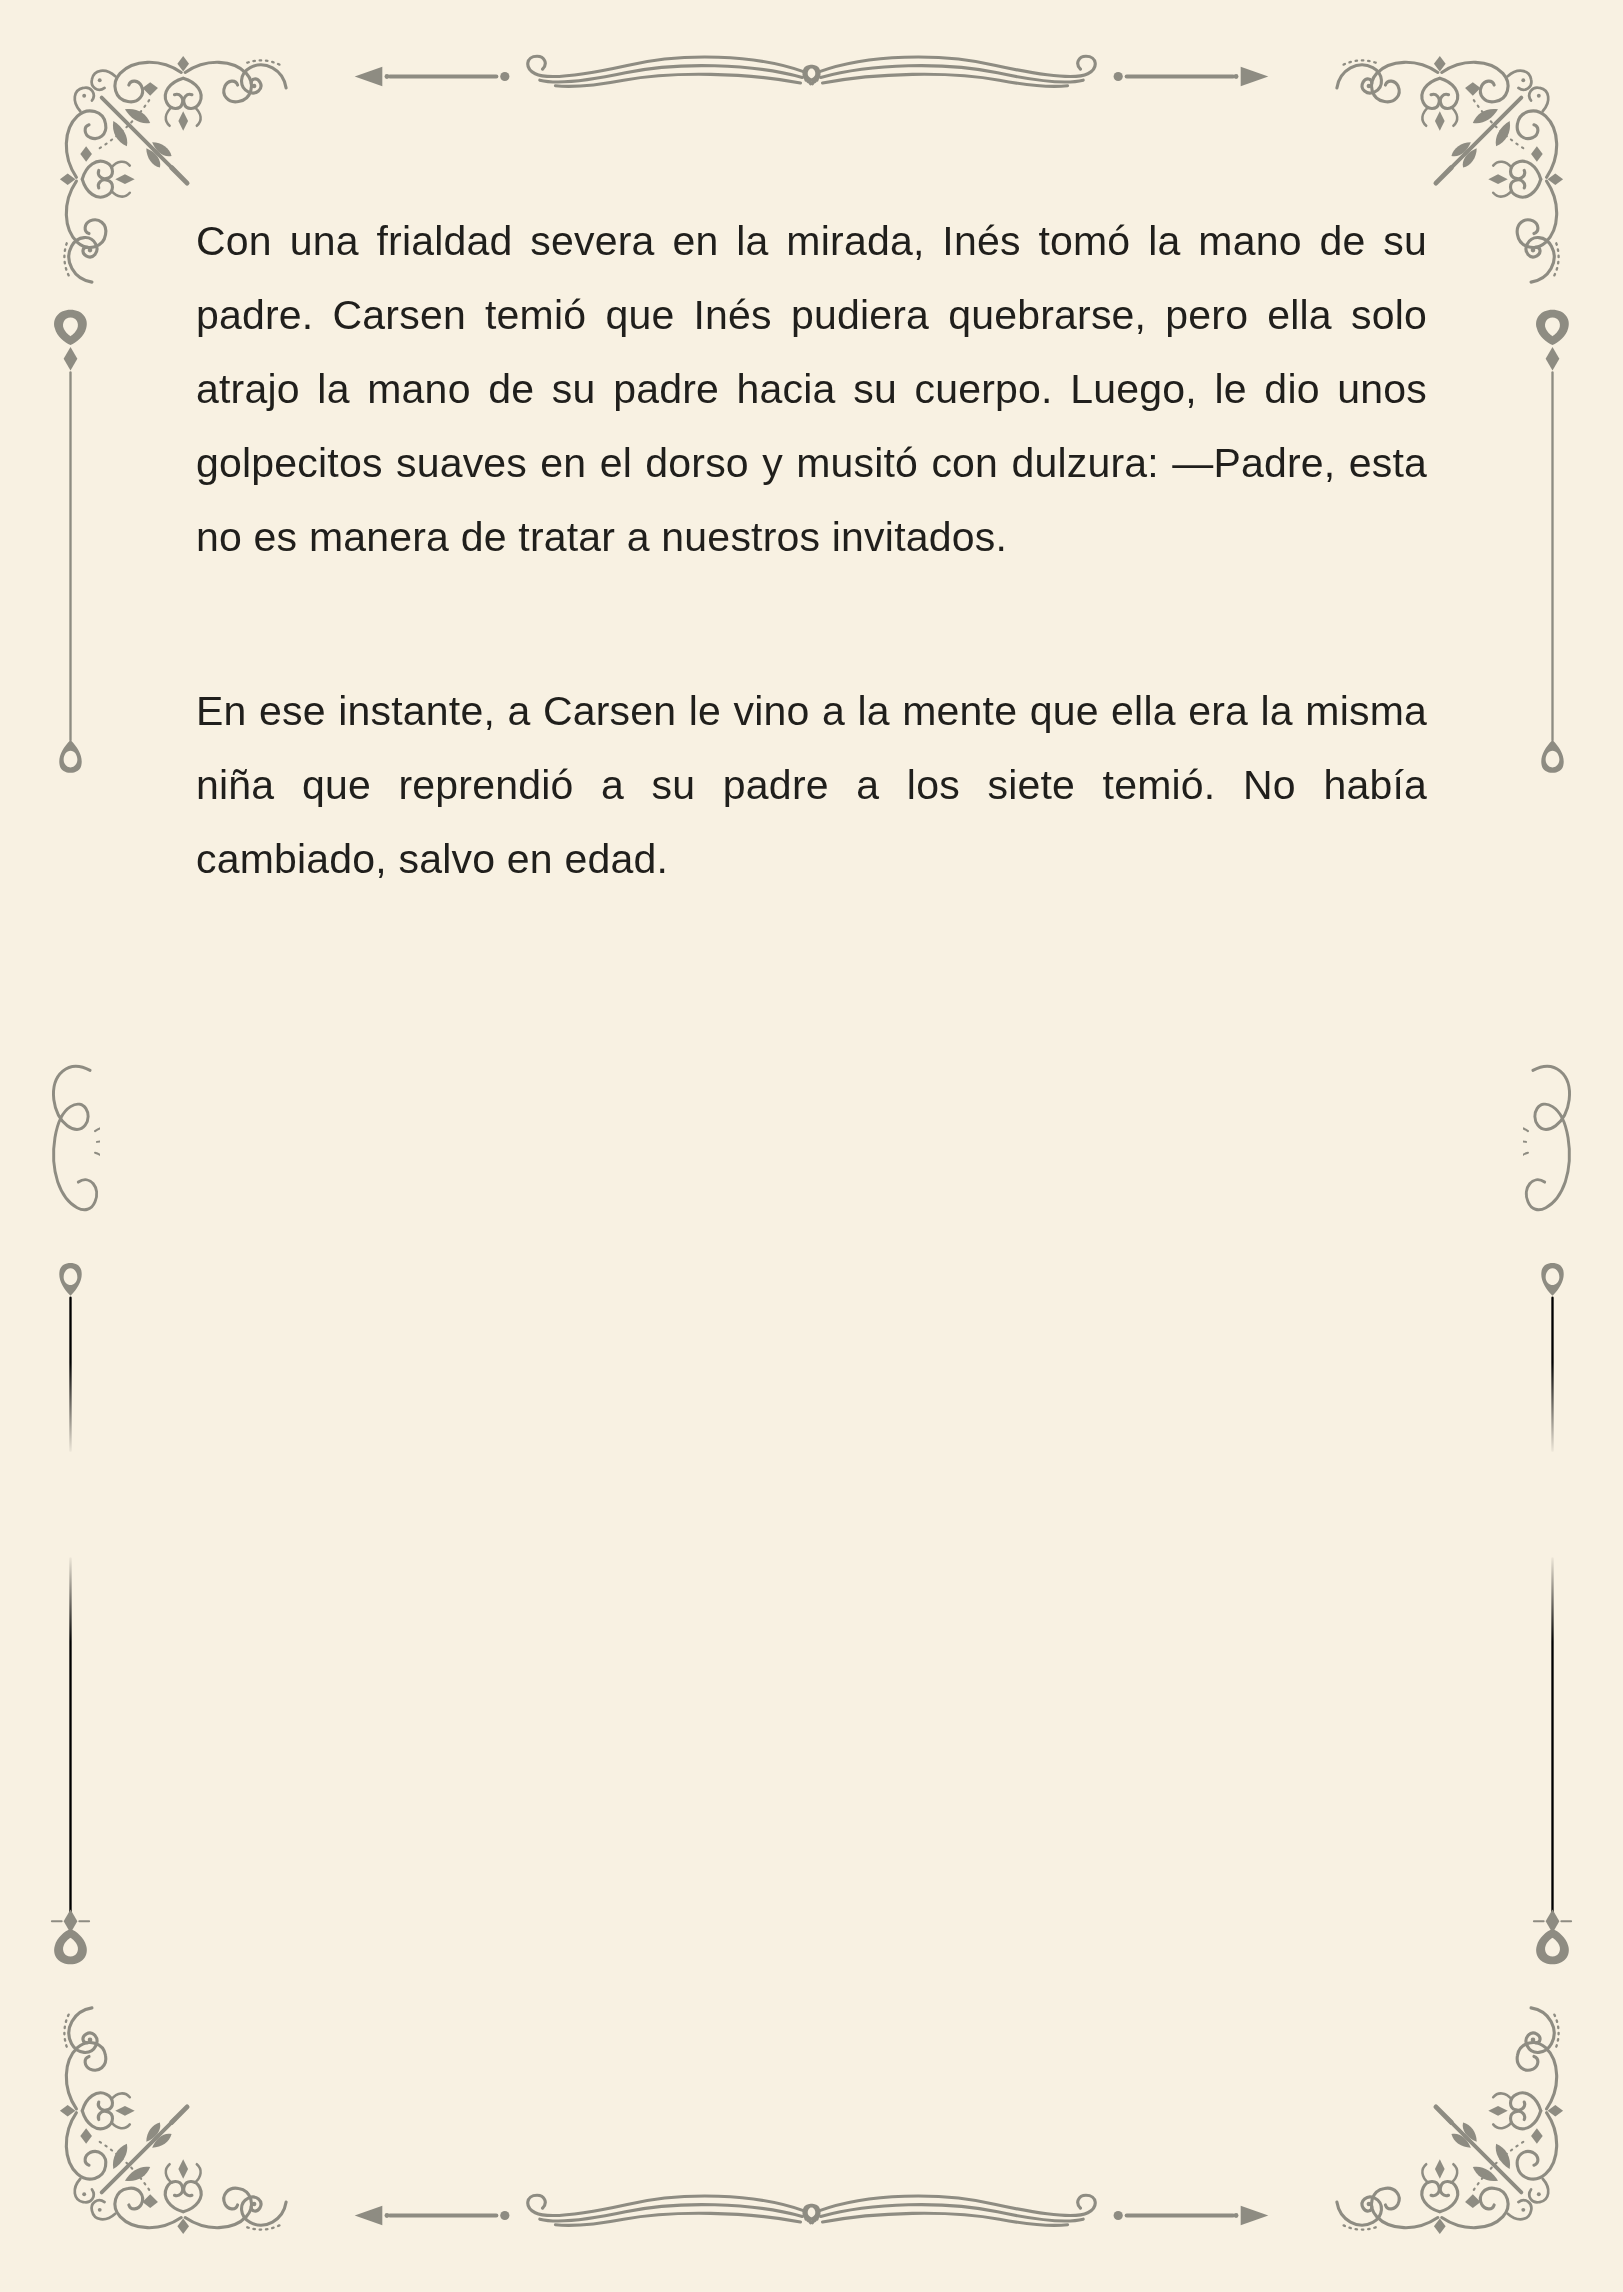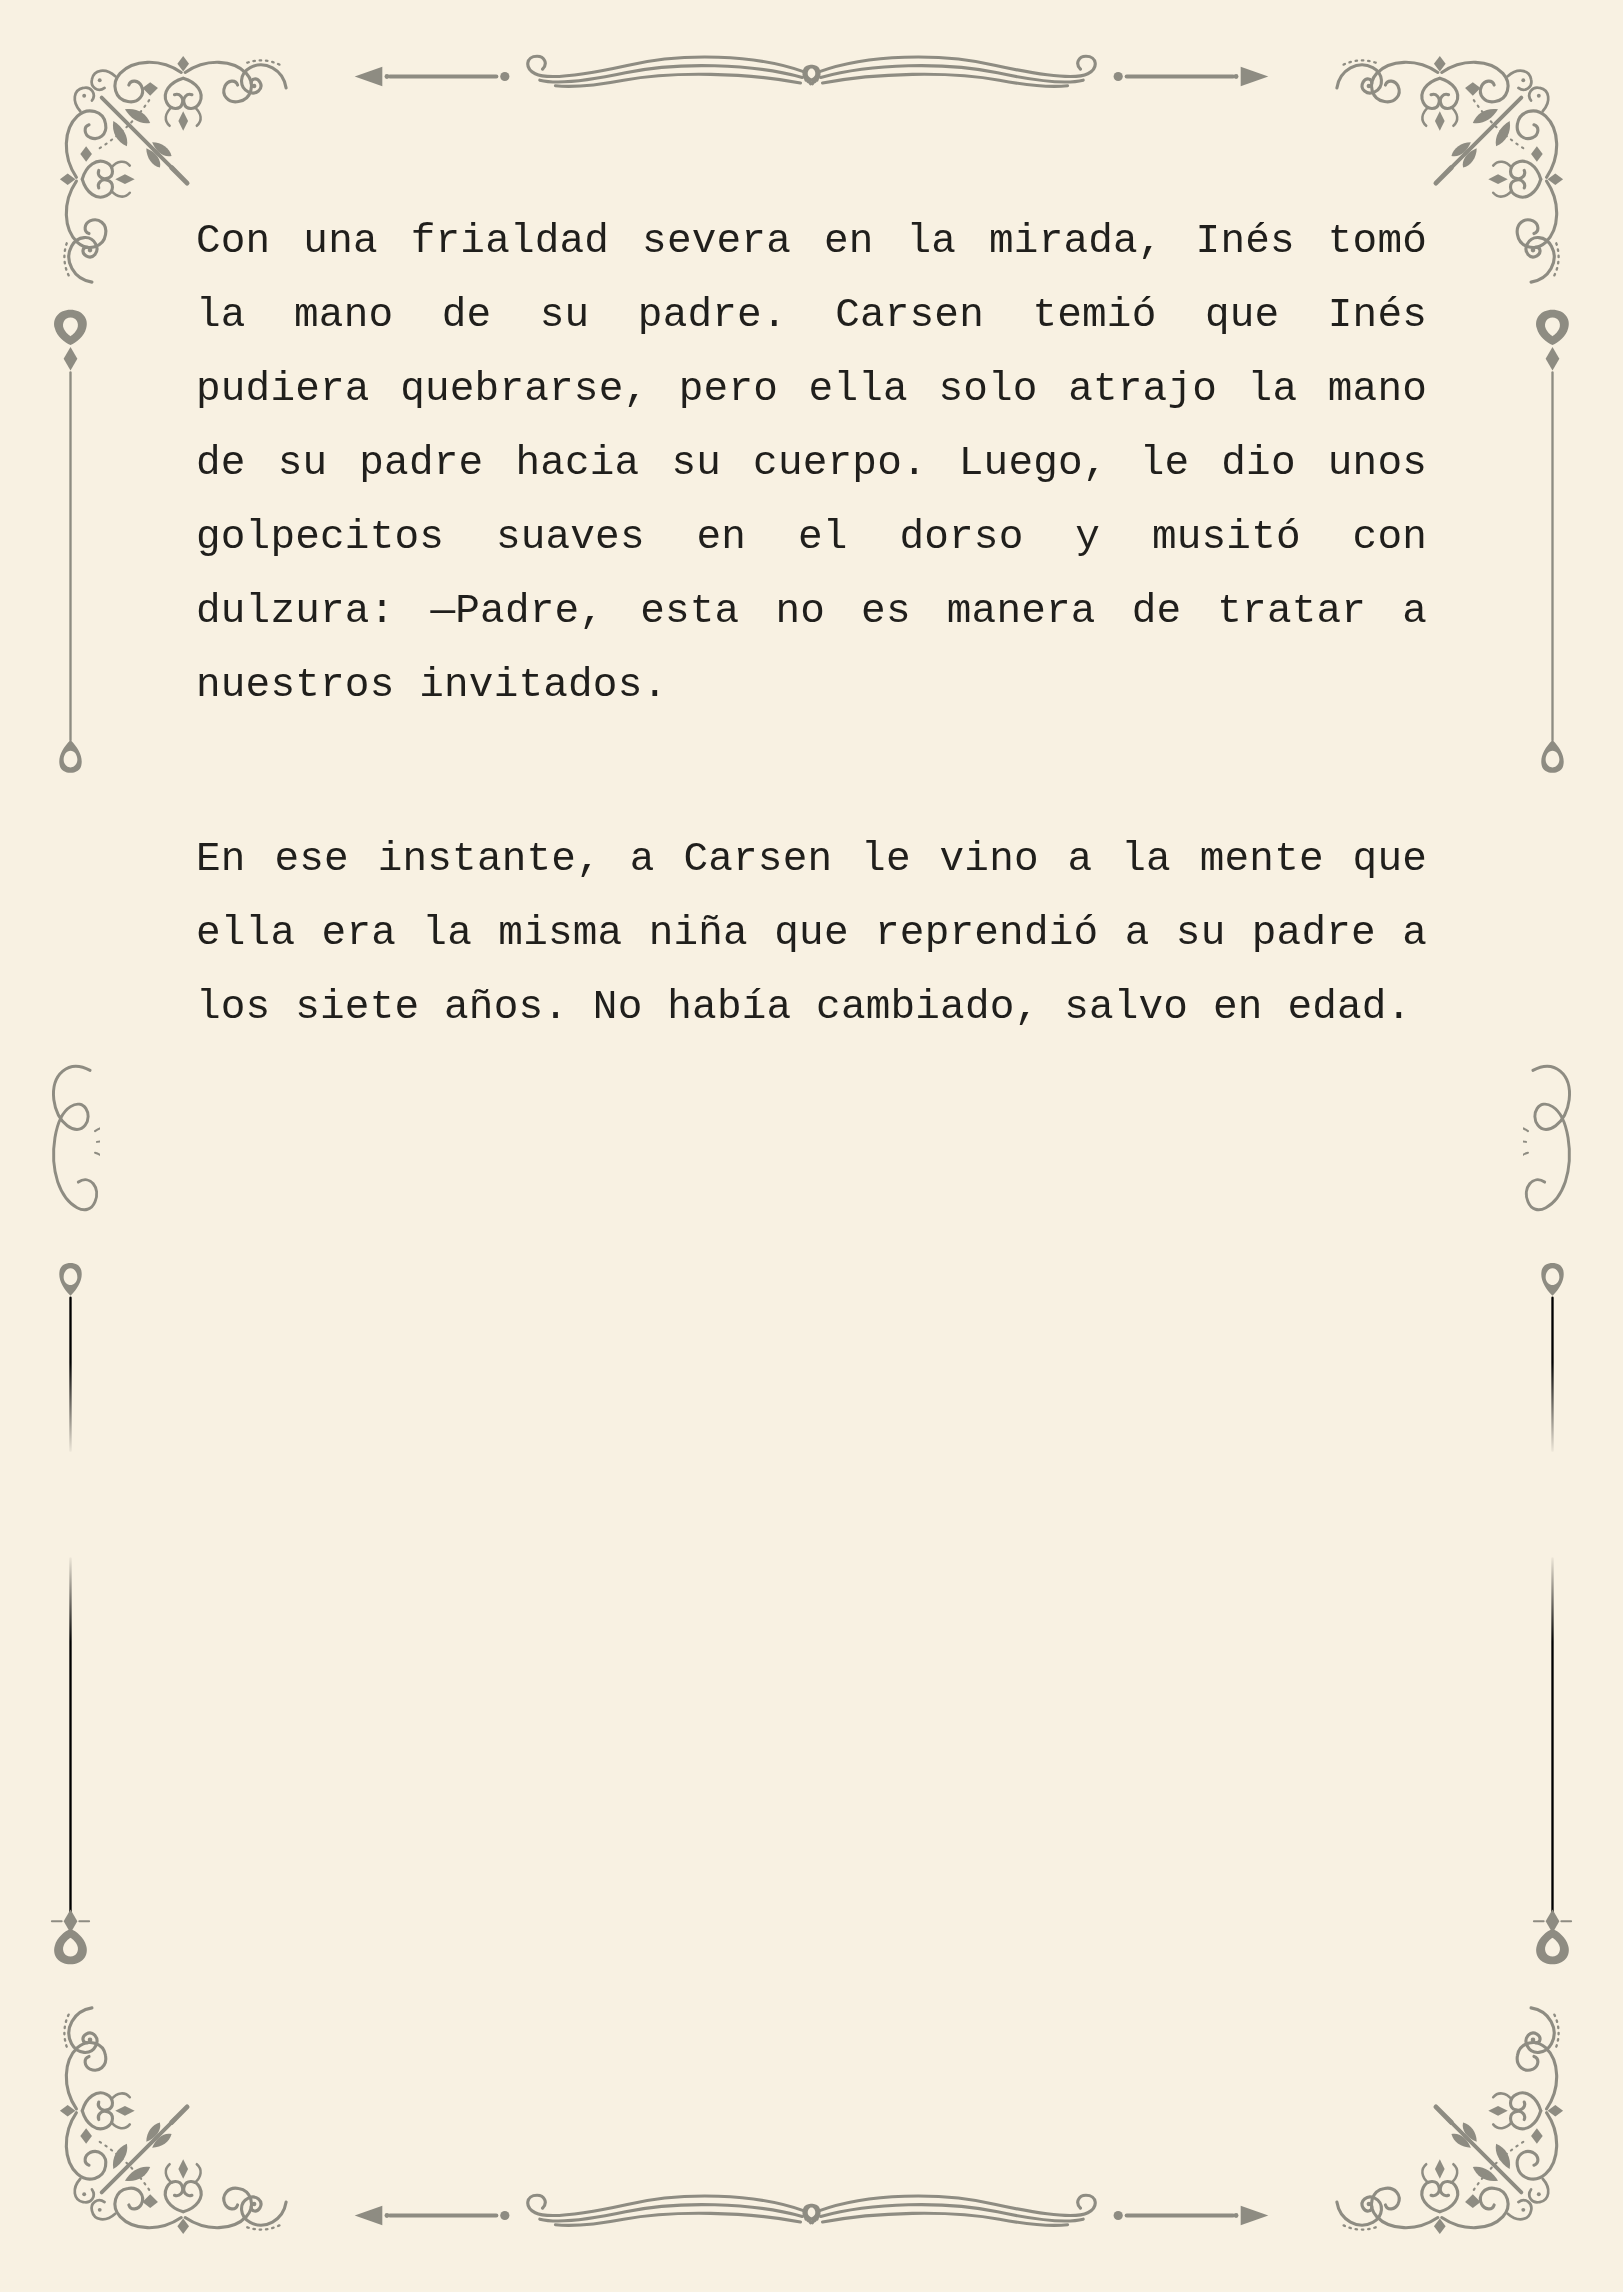--- a/index.html
+++ b/index.html
@@ -8,21 +8,21 @@
     --ink: #201f1c;
   }
   * { box-sizing: border-box; }
   html, body { margin: 0; padding: 0; background: var(--background); }
   .page {
     position: relative;
     width: 1623px;
     height: 2293px;
     background: var(--background);
     overflow: hidden;
-    font-family: Liberation Mono, monospace;
+    font-family: Liberation Sans, sans-serif;
   }
   .orn { position: absolute; color: var(--ornament); }
   .corner { width: 233px; height: 233px; }
   .corner.tl { left: 57px;  top: 53px; }
   .corner.tr { right: 57px; top: 53px; transform: scaleX(-1); }
   .corner.bl { left: 57px;  bottom: 56px; transform: scaleY(-1); }
   .corner.br { right: 57px; bottom: 56px; transform: scale(-1,-1); }
   .divider { width: 921px; height: 67px; left: 351px; }
   .divider.top { top: 43px; }
   .divider.bottom { top: 2182px; }
@@ -159,17 +159,17 @@
 
   <svg class="orn rail left" viewBox="0 0 60 1720">
       <use href="#rail-orn"></use>
     </svg>
   <svg class="orn rail right" viewBox="0 0 60 1720">
       <use href="#rail-orn"></use>
     </svg>
 
   <div class="text-block">
     <p class="para">Con una frialdad severa en la mirada, Inés tomó la mano de su padre. Carsen temió que Inés pudiera quebrarse, pero ella solo atrajo la mano de su padre hacia su cuerpo. Luego, le dio unos golpecitos suaves en el dorso y musitó con dulzura: —Padre, esta no es manera de tratar a nuestros invitados.</p>
-    <p class="para">En ese instante, a Carsen le vino a la mente que ella era la misma niña que reprendió a su padre a los siete años. No había cambiado, salvo en edad.</p>
+    <p class="para">En ese instante, a Carsen le vino a la mente que ella era la misma niña que reprendió a su padre a los siete temió. No había cambiado, salvo en edad.</p>
   </div>
 
 </div>
 
 
 </body></html>

